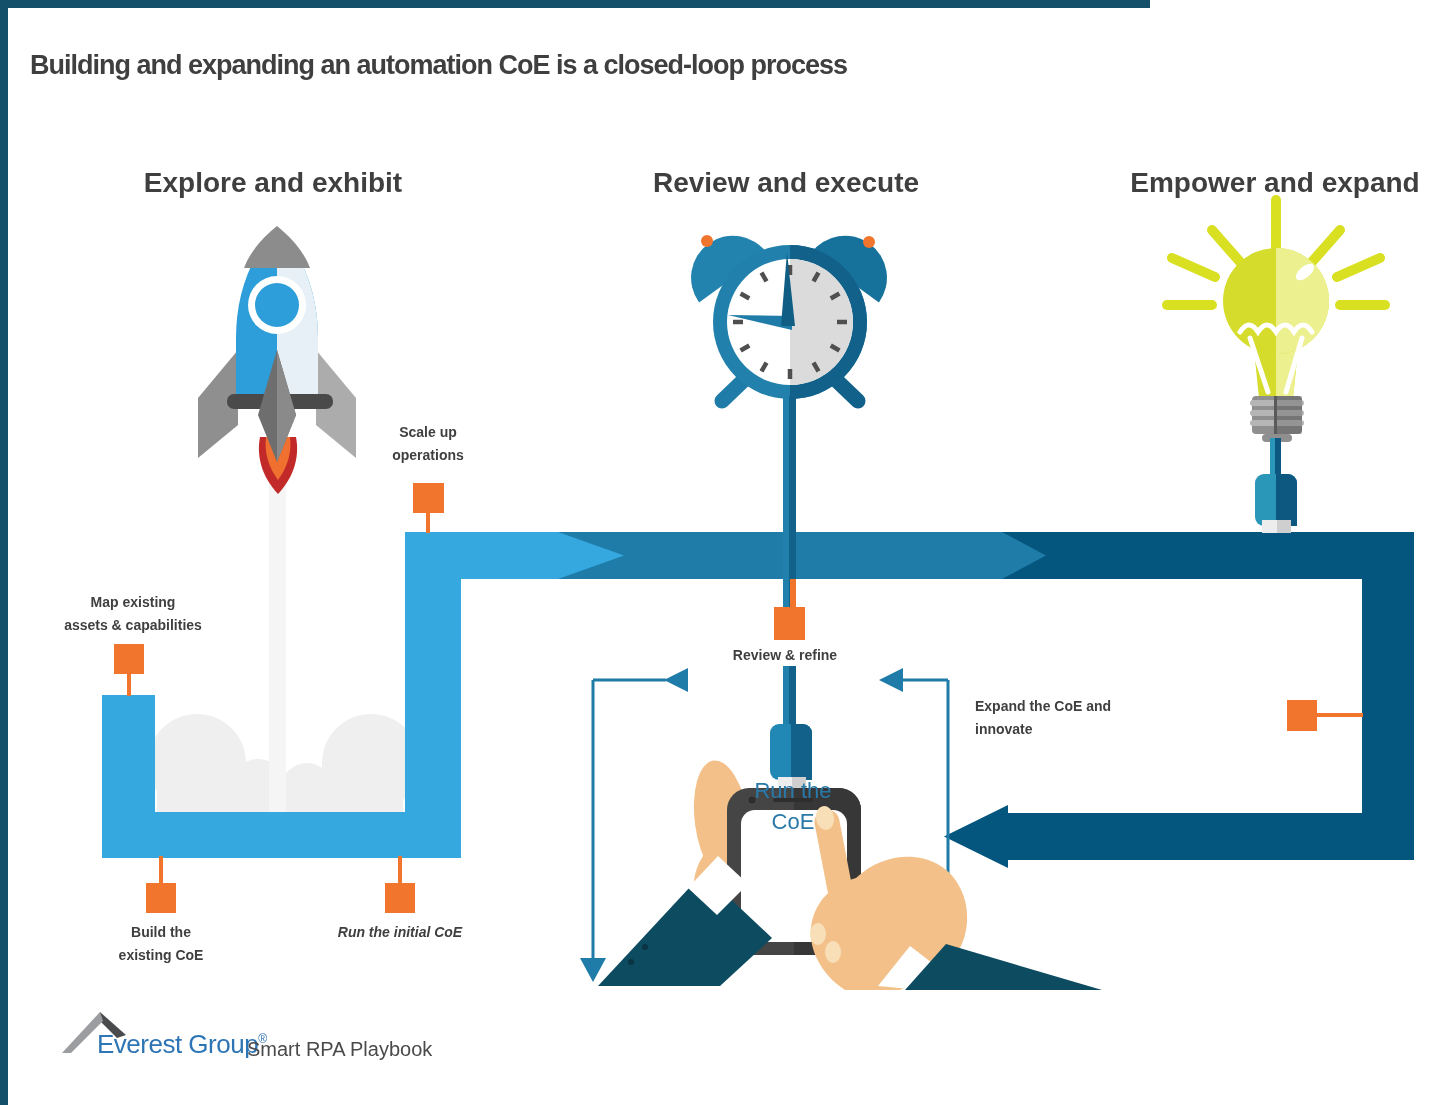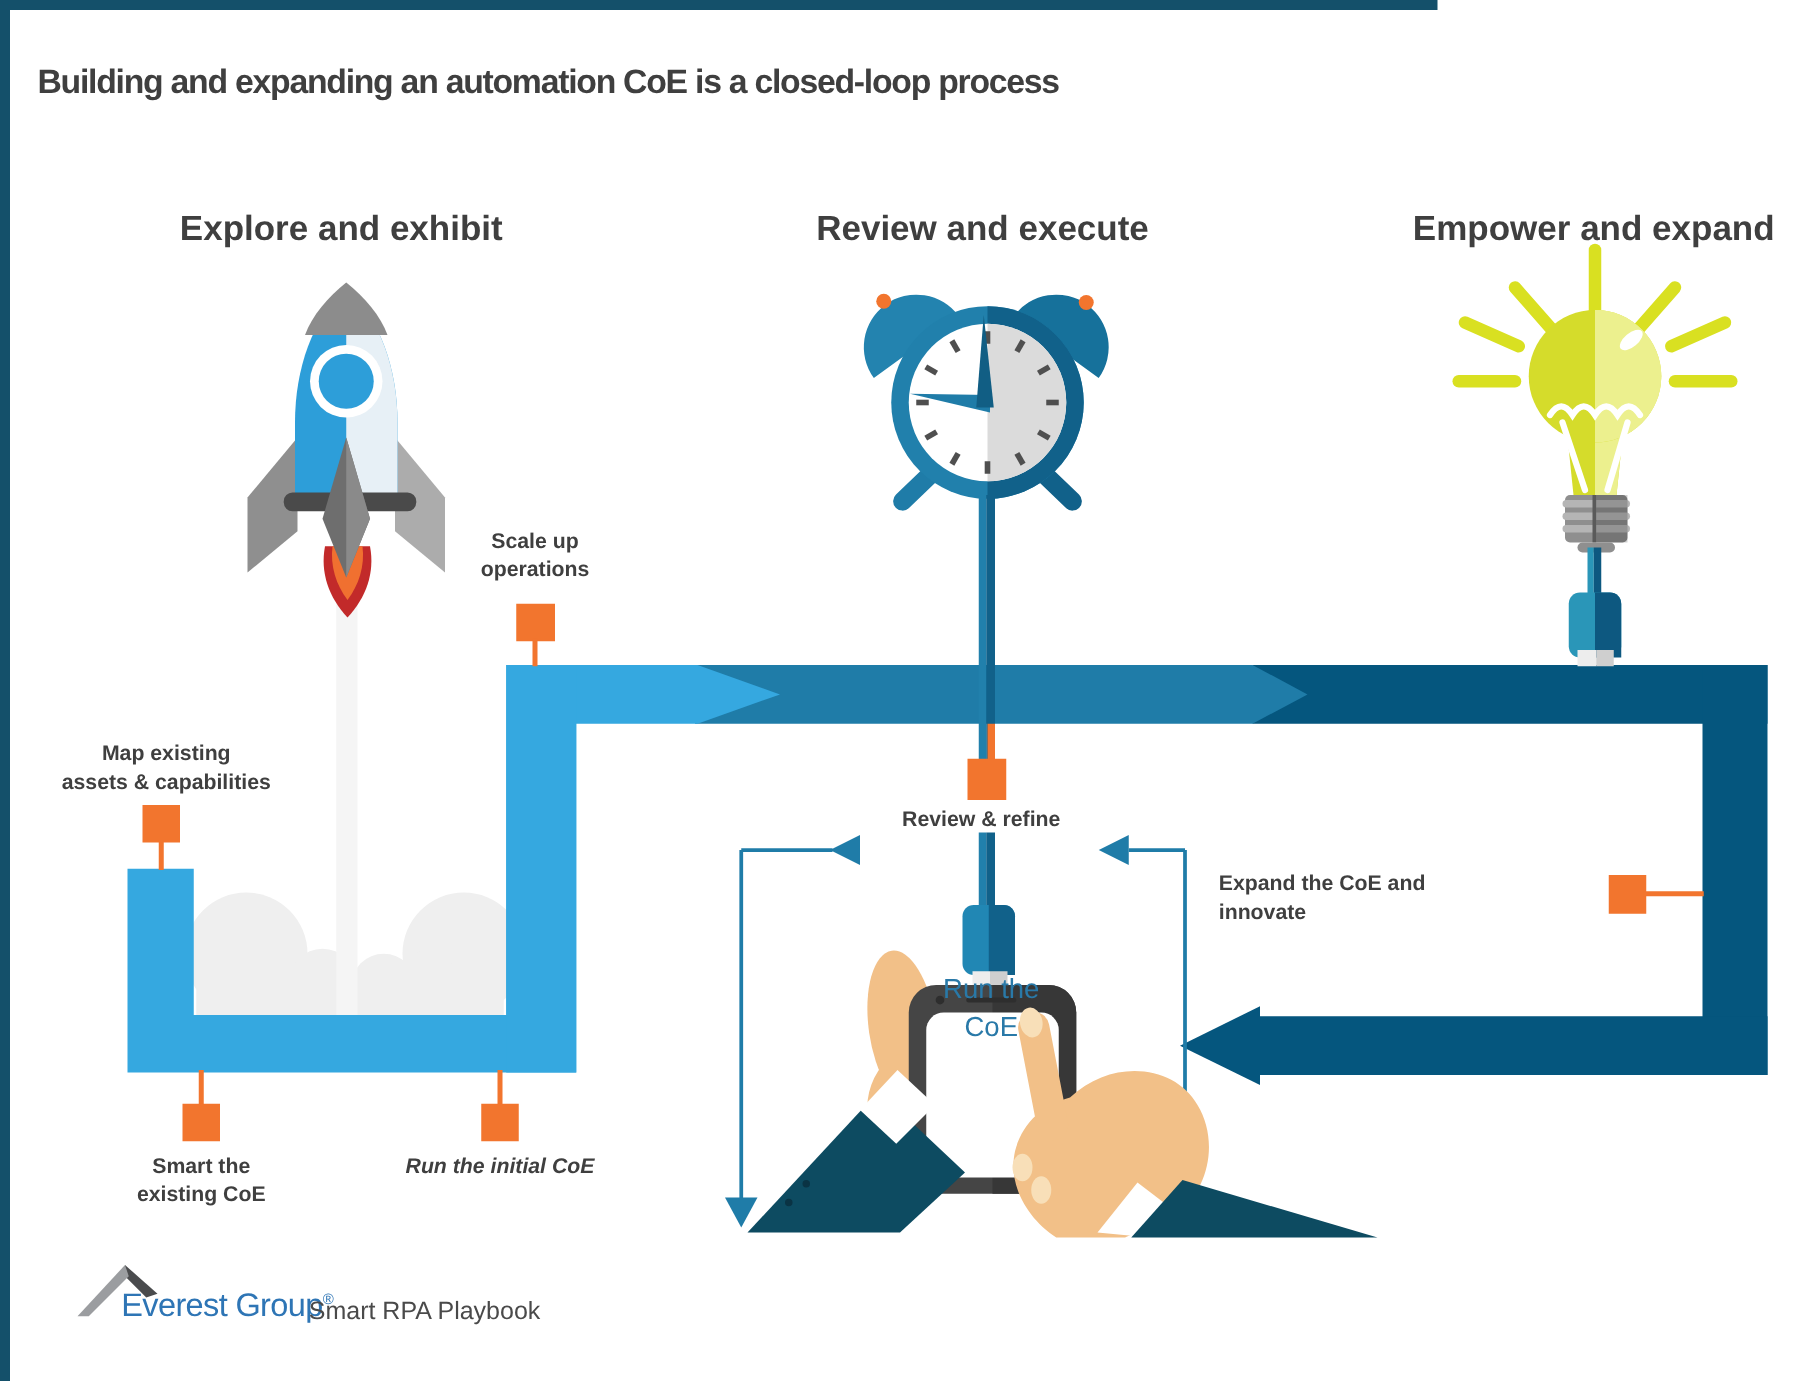--- a/index.html
+++ b/index.html
@@ -4,21 +4,21 @@
 <style>
   html,body{margin:0;padding:0;background:#fff;}
   #canvas{position:relative;width:1450px;height:1105px;background:#fff;overflow:hidden;
           font-family:"Liberation Sans",sans-serif;}
   .border-left{position:absolute;left:0;top:0;width:8px;height:1105px;background:#14506A;}
   .border-top{position:absolute;left:0;top:0;width:1150px;height:8px;background:#14506A;}
   #art{position:absolute;left:0;top:0;z-index:1;}
   .txt{position:absolute;z-index:2;color:#3F3F3F;}
   .title{left:30px;top:38px;width:1390px;font-size:27px;font-weight:bold;letter-spacing:-1px;white-space:nowrap;margin-top:12px;}
   .hdr{font-size:28px;font-weight:bold;text-align:center;width:300px;}
-  .lbl{font-size:17px;font-weight:bold;text-align:center;line-height:23px;}
+  .lbl{font-size:14px;font-weight:bold;text-align:center;line-height:23px;}
   .tablet-text{left:713px;top:775px;width:160px;text-align:center;font-size:22px;line-height:31px;color:#2979A8;}
   .brand{left:97px;top:1029px;font-size:26px;letter-spacing:-0.5px;color:#2E75B5;white-space:nowrap;text-align:right;}
   .brand sup{font-size:12px;color:#2E75B5;}
   .product{left:247px;top:1038px;font-size:20px;color:#4A4A4A;white-space:nowrap;}
 </style>
 </head>
 <body>
 
 <div id="canvas">
 
@@ -246,21 +246,21 @@
   <div class="txt lbl" style="left:665px;top:644px;width:240px;">
     <div>Review &amp; refine</div>
   </div>
 
   <div class="txt lbl" style="right:175px;top:695px;width:300px;text-align:left;">
     <div>Expand the CoE and</div>
     <div>innovate</div>
   </div>
 
   <div class="txt lbl" style="left:51px;top:921px;width:220px;">
-    <div>Smart the</div>
+    <div>Build the</div>
     <div>existing CoE</div>
   </div>
 
   <div class="txt lbl" style="left:260px;top:921px;width:280px;font-style:italic;">
     <div>Run the initial CoE</div>
   </div>
 
   <div class="txt tablet-text">
     <div>Run the</div>
     <div>CoE</div>

